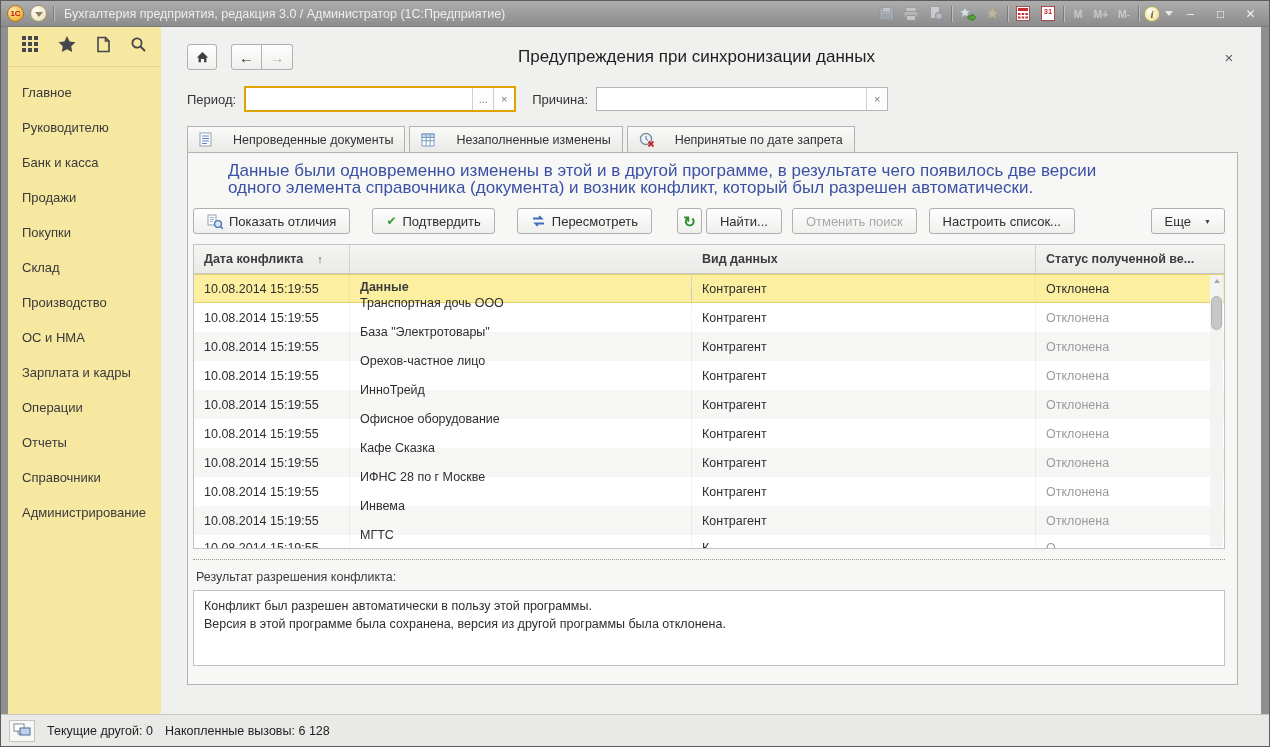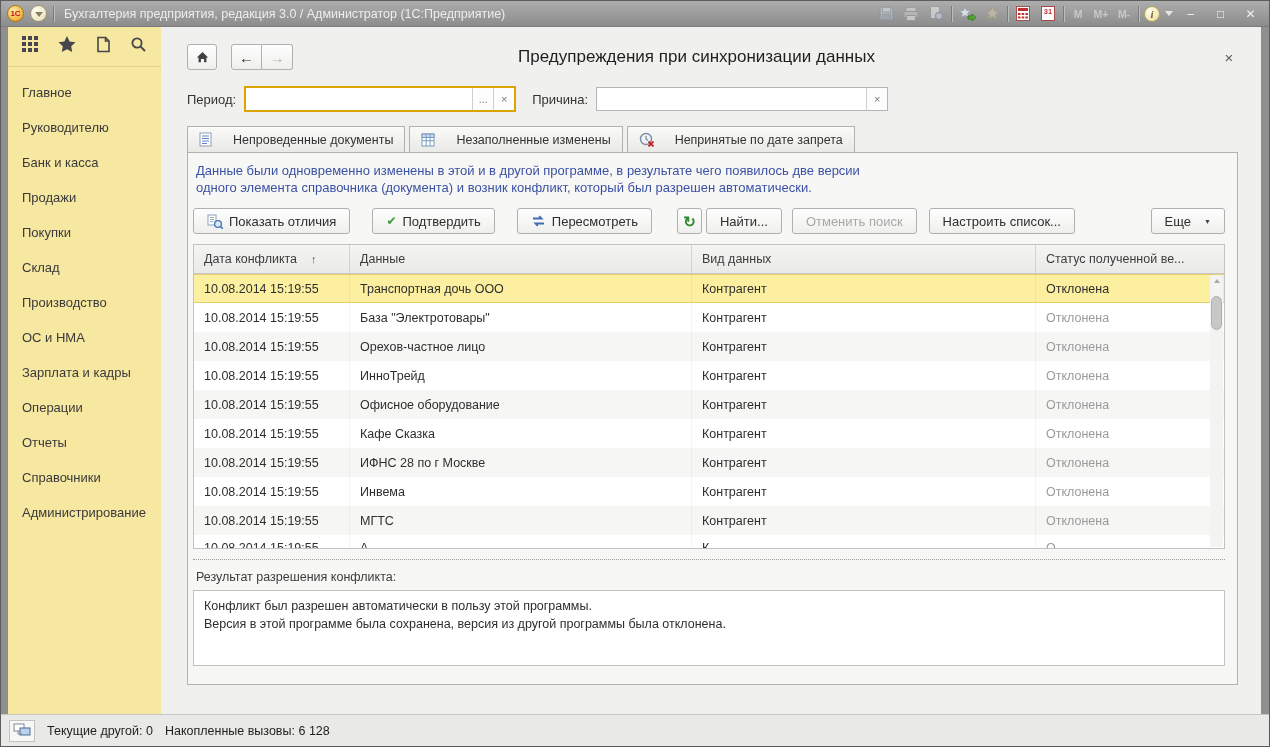--- a/index.html
+++ b/index.html
@@ -86,41 +86,41 @@
   
   .tabs { margin-top:13px; display:flex; align-items:flex-end; position:relative; z-index:2; }
   .tab { display:flex; align-items:center; gap:21px; padding:0 11px; height:26px;
          border:1px solid #b2b2b2; border-bottom:none; margin-right:4px;
          background:linear-gradient(#fafaf9,#e9e9e6); font-size:12.5px; color:#333; white-space:nowrap; }
   .tab.active { height:28px; background:#f7f7f6; margin-bottom:-1px; z-index:3; }
 
   
   .panel { border:1px solid #b2b2b2; background:#f7f7f6; height:533px;
            padding:9px 12px 0 5px; display:flex; flex-direction:column; position:relative; z-index:1; }
-  .info-text { font-size:13px; line-height:17px; color:#3b51a3; padding-left:3px; }
+  .info-text { font-size:17px; line-height:17px; color:#3b51a3; padding-left:3px;margin-left:32px; }
 
   .toolbar { margin-top:12px; display:flex; align-items:flex-end; }
   .tb-btn { padding:0 13px; gap:6px; white-space:nowrap; }
   .tb-btn.disabled { color:#a8a8a8; }
   .sq { width:25px; padding:0; }
   .glyph-check { color:#3a9a3a; font-size:12px; }
   .glyph-refresh { color:#2e8b2e; font-size:15px; font-weight:bold; line-height:1; }
   .more-arrow { font-size:7px; color:#444; margin-left:7px; }
 
   
   .table { margin-top:10px; border:1px solid #c2c2c2; background:#fff; position:relative;
            flex:0 0 auto; overflow:hidden; }
   .thead { display:flex; height:29px; font-size:12.5px; color:#3c3c3c;
-           background:linear-gradient(#f4f4f3,#eaeae8); border-bottom:1px solid #c8c8c8; }
+           background:linear-gradient(#f4f4f3,#eaeae8); border-bottom:1px solid #c8c8c8;font-weight:bold; }
   .th { height:100%; display:flex; align-items:center; padding-left:10px;
         border-right:1px solid #d2d2d0; white-space:nowrap; overflow:hidden; }
   .th:last-child { border-right:none; }
   .sort { margin-left:14px; color:#555; font-size:11px; }
   .col-date { width:156px; flex:0 0 156px; }
-  .col-data { width:342px; flex:0 0 342px; }
+  .col-data { width:342px; flex:0 0 342px;margin-top:28px; }
   .col-kind { width:344px; flex:0 0 344px; }
   .col-status { flex:1; }
   .trow { display:flex; height:29px; align-items:center; font-size:12.5px; color:#2e2e2e; background:#fff; }
   .trow .c { height:100%; display:flex; align-items:center; padding-left:10px;
              border-right:1px solid rgba(0,0,0,0.045); white-space:nowrap; overflow:hidden; }
   .trow .c:last-child { border-right:none; }
   .trow.alt { background:#f6f6f5; }
   .trow .col-status { color:#9b9b9b; }
   .trow.sel { background:#fcf0a0; border-top:1px solid #e6d06e; border-bottom:1px solid #e6d06e; }
   .trow.sel .col-status { color:#2e2e2e; }

